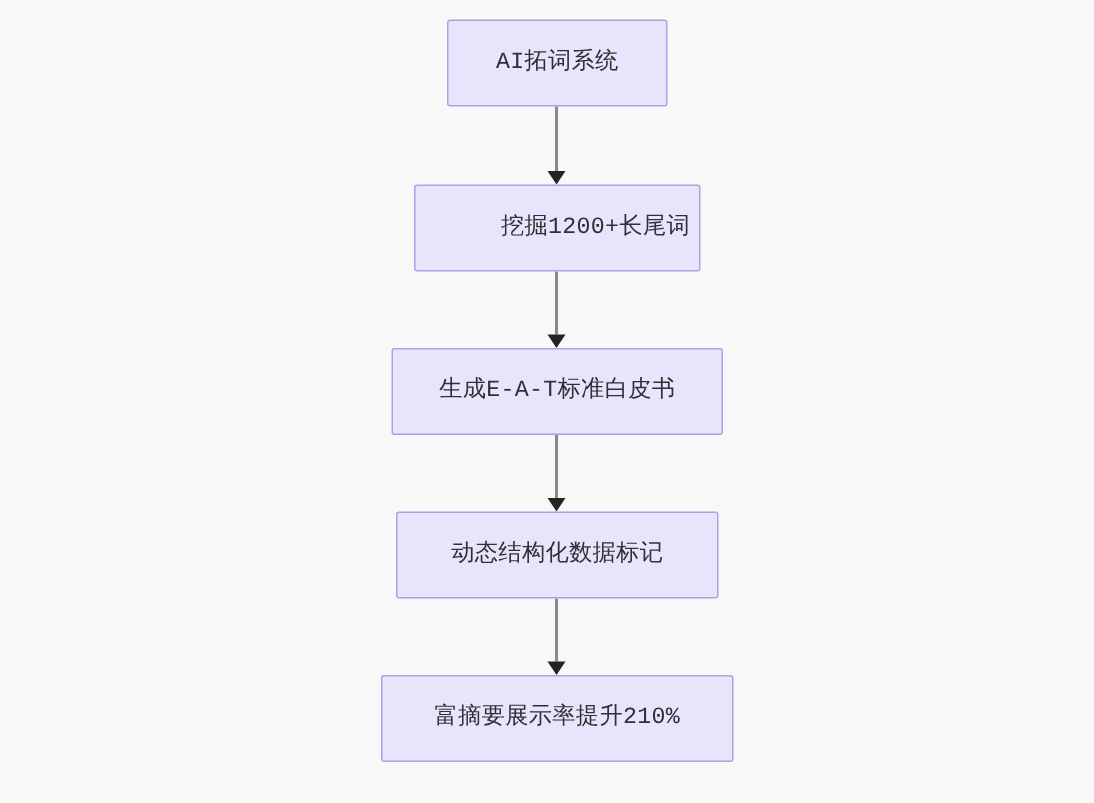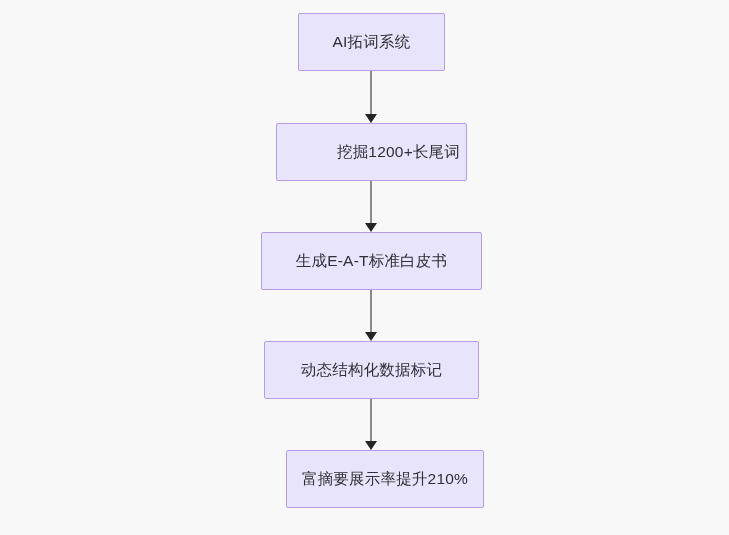--- a/index.html
+++ b/index.html
@@ -10,20 +10,21 @@
     width: 729px;
     height: 535px;
     background: #f8f8f8;
     font-family: "Liberation Sans", "DejaVu Sans", sans-serif;
     overflow: hidden;
   }
   #flow-canvas {
     position: relative;
     width: 729px;
     height: 535px;
+    font-family: Liberation Mono, monospace;
   }
   .node {
     position: absolute;
     box-sizing: border-box;
     background: #e8e4fb;
     border: 1.6px solid #b79ce4;
     border-radius: 2px;
     display: flex;
     align-items: center;
     justify-content: center;
@@ -86,17 +87,17 @@
   </div>
   <div class="node" style="left:276px; top:123px; width:191px; height:58px;justify-content:flex-end;">
     <span class="node-label">挖掘1200+长尾词</span>
   </div>
   <div class="node" style="left:261px; top:232px; width:221px; height:58px;">
     <span class="node-label">生成E-A-T标准白皮书</span>
   </div>
   <div class="node" style="left:264px; top:341px; width:215px; height:58px;">
     <span class="node-label">动态结构化数据标记</span>
   </div>
-  <div class="node" style="left:254px; top:450px; width:198px; height:58px;margin-left:32px;">
+  <div class="node" style="left:254px; top:450px; width:235px; height:58px;">
     <span class="node-label">富摘要展示率提升210%</span>
   </div>
 
 </div>
 
 </body></html>

